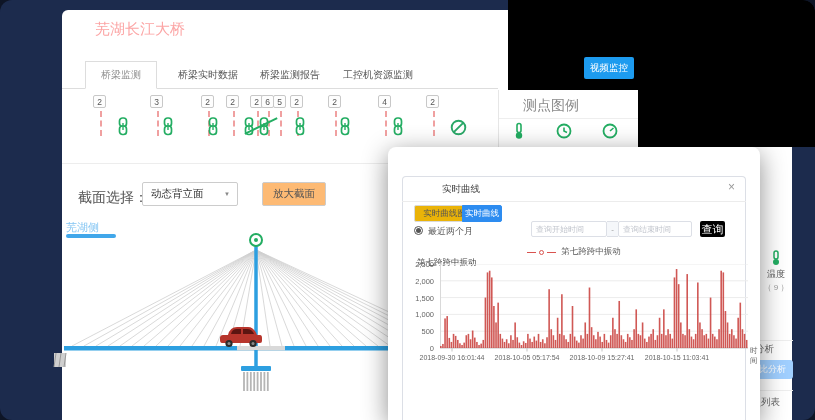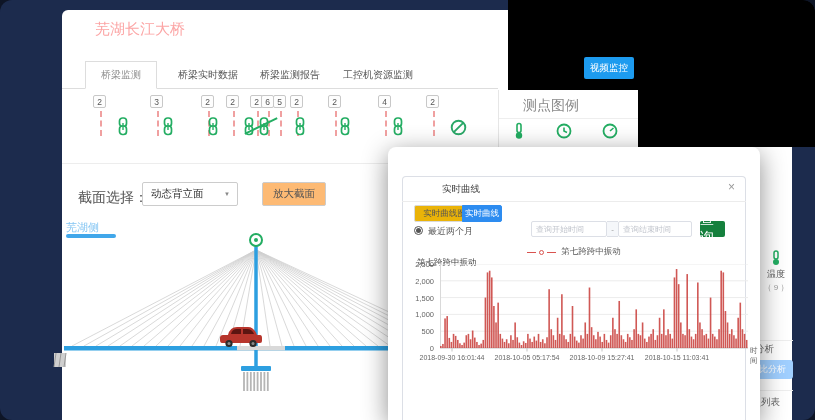--- a/index.html
+++ b/index.html
@@ -61,21 +61,21 @@
   .mtab1 { left:26px; width:61px; border:1px solid #d9d9d9; border-radius:2px 0 0 2px; background:#eab308; color:#555; }
   .mtab2 { left:74px; width:40px; background:#2d8cf0; border:1px solid #2d8cf0; border-radius:0 2px 2px 0; color:#fff; }
   .radio-dot { position:absolute; left:26px; top:79px; width:9px; height:9px; border:1px solid #555; border-radius:50%; display:flex; align-items:center; justify-content:center; cursor:pointer; }
   .radio-dot::after { content:""; width:5px; height:5px; background:#555; border-radius:50%; }
   .radio-lbl { position:absolute; left:40px; top:78px; font-size:9px; color:#555; }
   .q-input { position:absolute; top:74px; height:16px; border:1px solid #dcdfe6; border-radius:2px; font-size:8px; color:#666; padding:0 4px; font-family:inherit; }
   .q-input::placeholder { color:#c0c4cc; }
   .q-in1 { left:143px; width:76px; }
   .q-sep { position:absolute; left:219px; top:74px; width:11px; height:16px; background:#f5f7fa; border-top:1px solid #dcdfe6; border-bottom:1px solid #dcdfe6; color:#999; font-size:8px; display:flex; align-items:center; justify-content:center; }
   .q-in2 { left:230px; width:74px; }
-  .q-btn { position:absolute; left:312px; top:74px; width:25px; height:16px; background:#15803d; color:#fff; border-radius:2px; font-size:14px; display:flex; align-items:center; justify-content:center; cursor:pointer; }
+  .q-btn { position:absolute; left:312px; top:74px; width:25px; height:16px; background:#000000; color:#fff; border-radius:2px; font-size:11px; display:flex; align-items:center; justify-content:center; cursor:pointer; }
   .legend-row { position:absolute; left:0; top:99px; width:372px; display:flex; align-items:center; justify-content:center; gap:3px; }
   .legend-line { width:9px; height:0; border-top:1.5px solid #d9534f; }
   .legend-circ { width:5px; height:5px; border:1.5px solid #d9534f; border-radius:50%; background:#fff; }
   .legend-txt { font-size:8.5px; color:#555; margin-left:2px; }
   .chart-title { position:absolute; left:29px; top:110px; font-size:8.5px; color:#444; }
   .ylab { position:absolute; left:10px; width:36px; text-align:right; font-size:7.5px; color:#666; }
   #chart-svg { position:absolute; left:52px; top:117px; }
   .xlab { position:absolute; top:207px; width:80px; text-align:center; font-size:7px; color:#666; }
   .xaxis-name { position:absolute; left:362px; top:199px; font-size:7.5px; color:#666; }
 </style>

